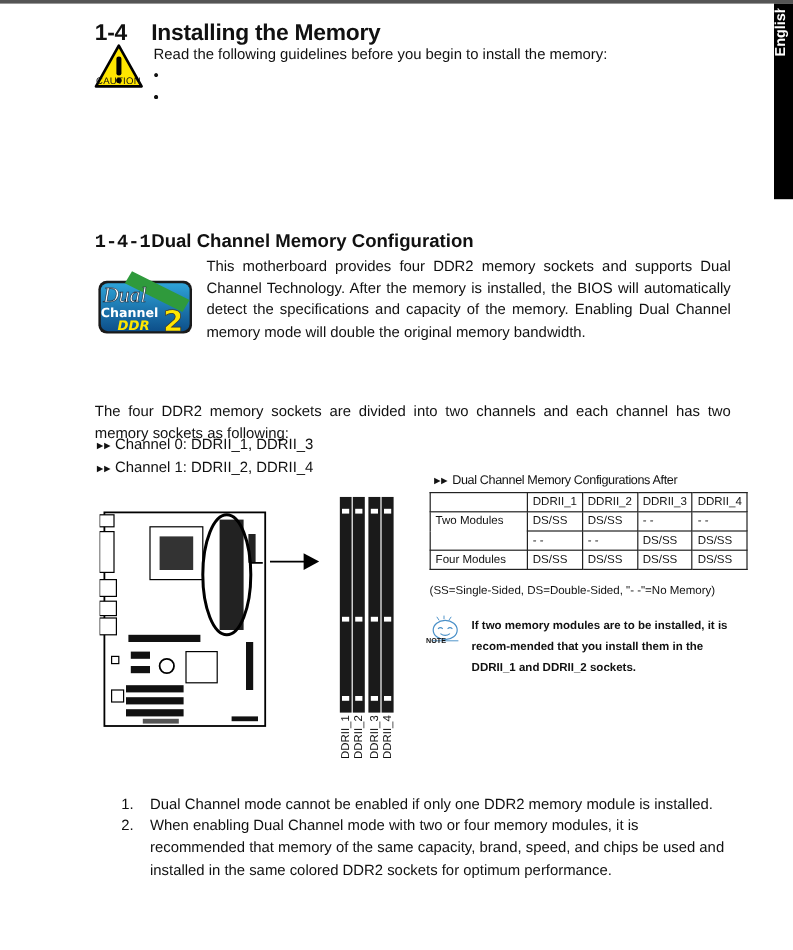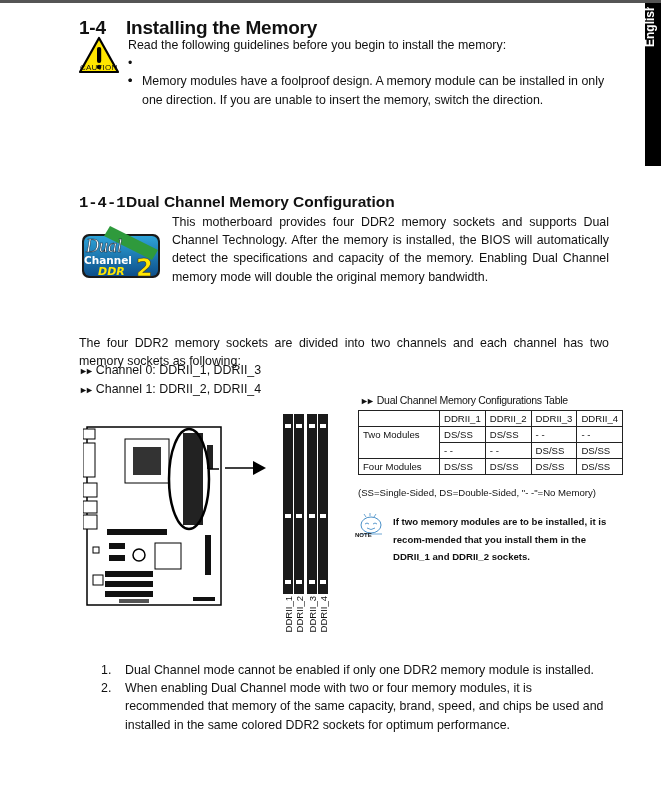--- a/index.html
+++ b/index.html
@@ -55,21 +55,21 @@
   <rect x="19" y="11" width="4.2" height="16" rx="2" fill="#000"></rect>
   <circle cx="21.1" cy="31" r="2.3" fill="#000"></circle>
 </svg>
 <div class="caution-label">CAUTION</div>
 
 <div class="txt" style="left:128px; top:36px; width:485px;">
   <div>Read the following guidelines before you begin to install the memory:</div>
   <ul class="bul">
     <li><span class="dot">•</span><br></li>
     <li><span class="dot">•</span></li>
-    <li><span class="dot">•</span><span>Memory modules have a foolproof design. A memory module can be installed in only one direction. If you are unable to insert the memory, switch the direction.</span></li>
+    <li><span class="dot">•</span></li>
   </ul>
 </div>
 
 <div class="h2">
   <span class="num">1-4-1</span><span>Dual Channel Memory Configuration</span>
 </div>
 
 <svg class="ddr-logo" viewBox="0 0 82 56">
   <defs>
     <linearGradient id="lg" x1="0" y1="0" x2="0" y2="1">
@@ -149,21 +149,21 @@
       <rect x="37" y="166" width="6" height="4"></rect>
   </g>
 </svg>
 <div class="slot-labels">
   <span style="left:0px;">DDRII_1</span>
   <span style="left:11px;">DDRII_2</span>
   <span style="left:24px;">DDRII_3</span>
   <span style="left:35px;">DDRII_4</span>
 </div>
 
-<div class="table-title"><span class="arrow-bullet">►►</span><span>Dual Channel Memory Configurations Table</span></div>
+<div class="table-title"><span class="arrow-bullet">►►</span><span>Dual Channel Memory Configurations After</span></div>
 <table class="cfg">
   <tbody>
       <tr>
     <td class="lbl"></td>
     <td class="c">DDRII_1</td>
     <td class="c">DDRII_2</td>
     <td class="c">DDRII_3</td>
     <td class="c">DDRII_4</td>
   </tr>
   <tr>

